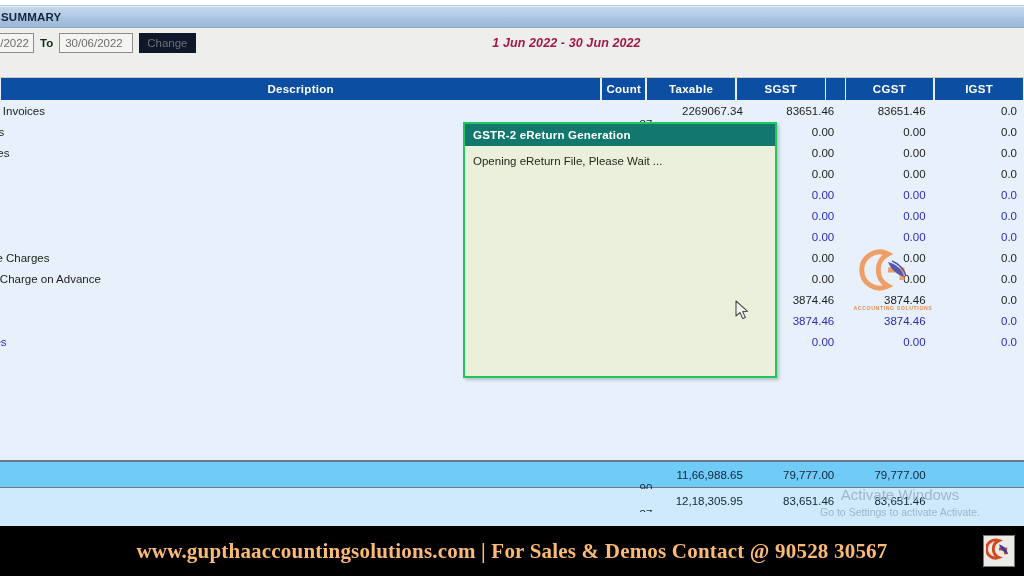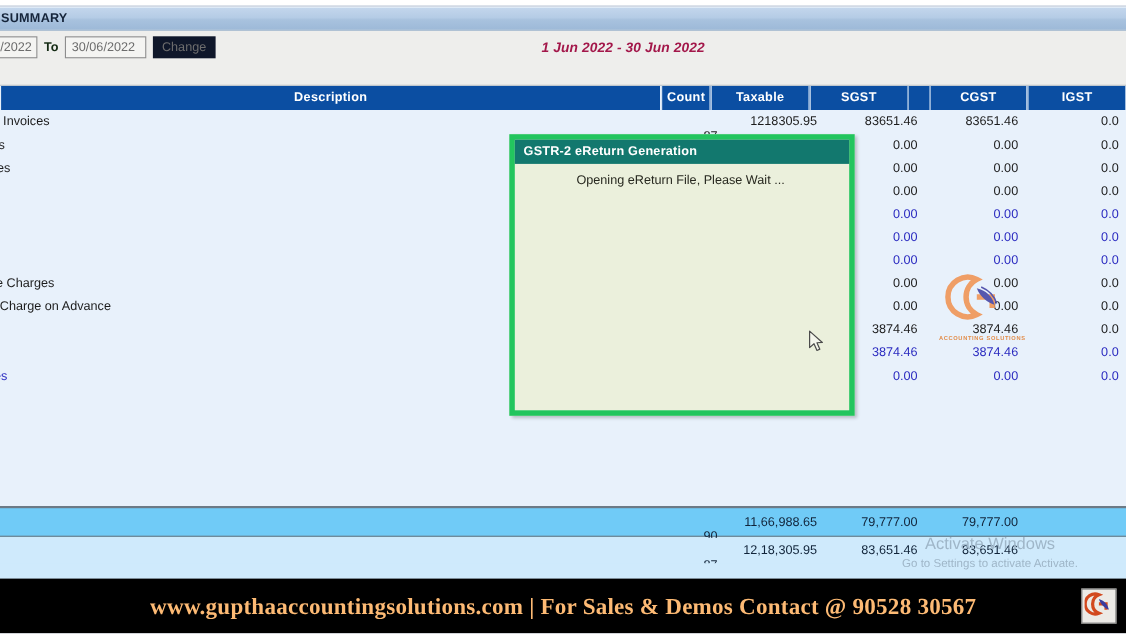--- a/index.html
+++ b/index.html
@@ -148,37 +148,36 @@
     font-size: 11.5px; color: #11243a;
   }
   .trow.r1 { top: 29px; }
   .trow.r2 { top: 52px; }
 
   
   .dialog {
     position: absolute; left: 463px; top: 122px;
     width: 314px; height: 256px;
     background: #ebf0dc;
-    border: 5px solid #22c55e;
+    border: 2px solid #22c55e;
     box-shadow: 2px 2px 3px rgba(0,0,0,.22);
   }
   .dialog-title {
     height: 22px;
     background: #12786e;
     color: #ffffff;
     font-size: 11.5px; font-weight: 700;
     display: flex; align-items: center;
     padding-left: 8px;
     letter-spacing: .2px;
   }
   .dialog-body {
     padding: 9px 0 0 8px;
     font-size: 11.5px;
     color: #27281f;
-    margin-left: 48px;
   }
 
   
   .cursor { position: absolute; left: 735px; top: 300px; width: 16px; height: 22px; }
 
   
   .watermark {
     position: absolute; left: 838px; top: 248px;
     width: 110px; height: 66px;
     pointer-events: none;
@@ -264,21 +263,21 @@
       <div class="hcell c-igst">IGST</div>
     </div>
 
     <div class="grid-body">
 
       <div class="row">
         <div class="cell desc">
             <span class="desc-text">Taxable Invoices</span>
           </div>
         <div class="cell count">87</div>
-        <div class="cell num">1218305.95</div>
+        <div class="cell num">2269067.34</div>
         <div class="cell num">83651.46</div>
         <div class="cell num">83651.46</div>
         <div class="cell num">0.0</div>
       </div>
 
       <div class="row">
         <div class="cell desc">
             <span class="desc-text ind2">oods Invoices</span>
           </div>
         <div class="cell count"></div>

